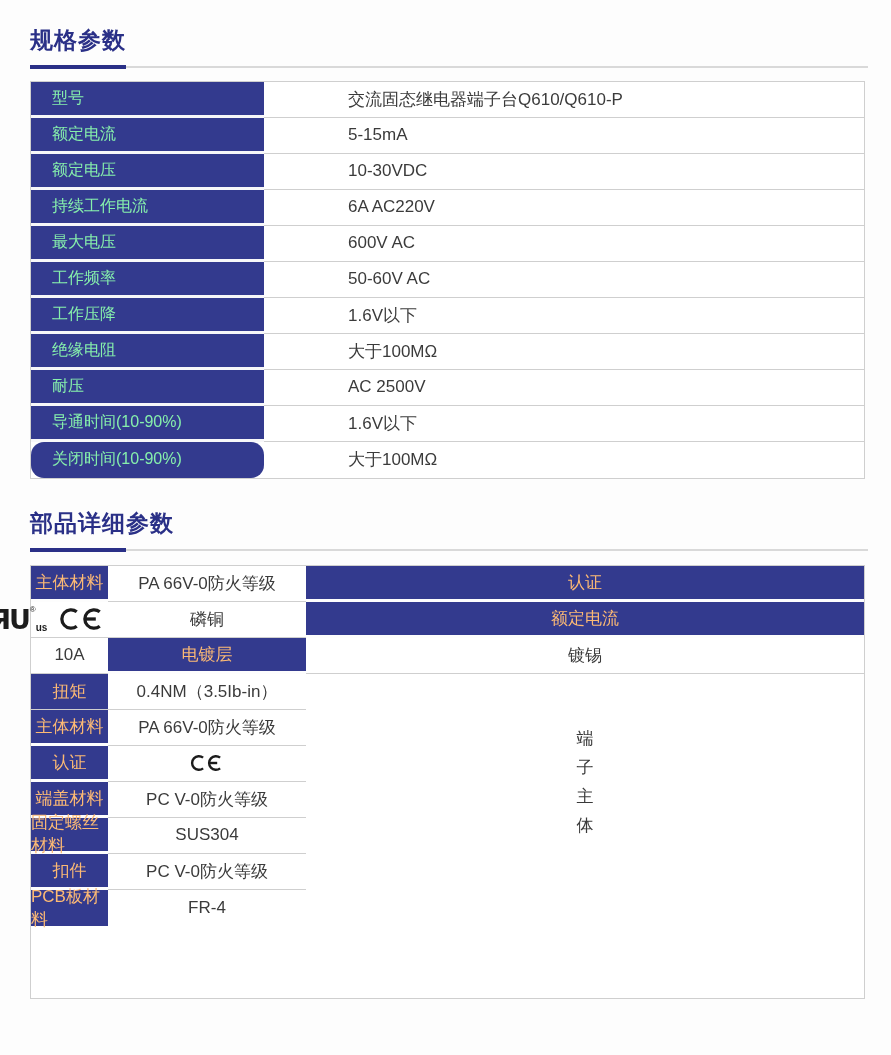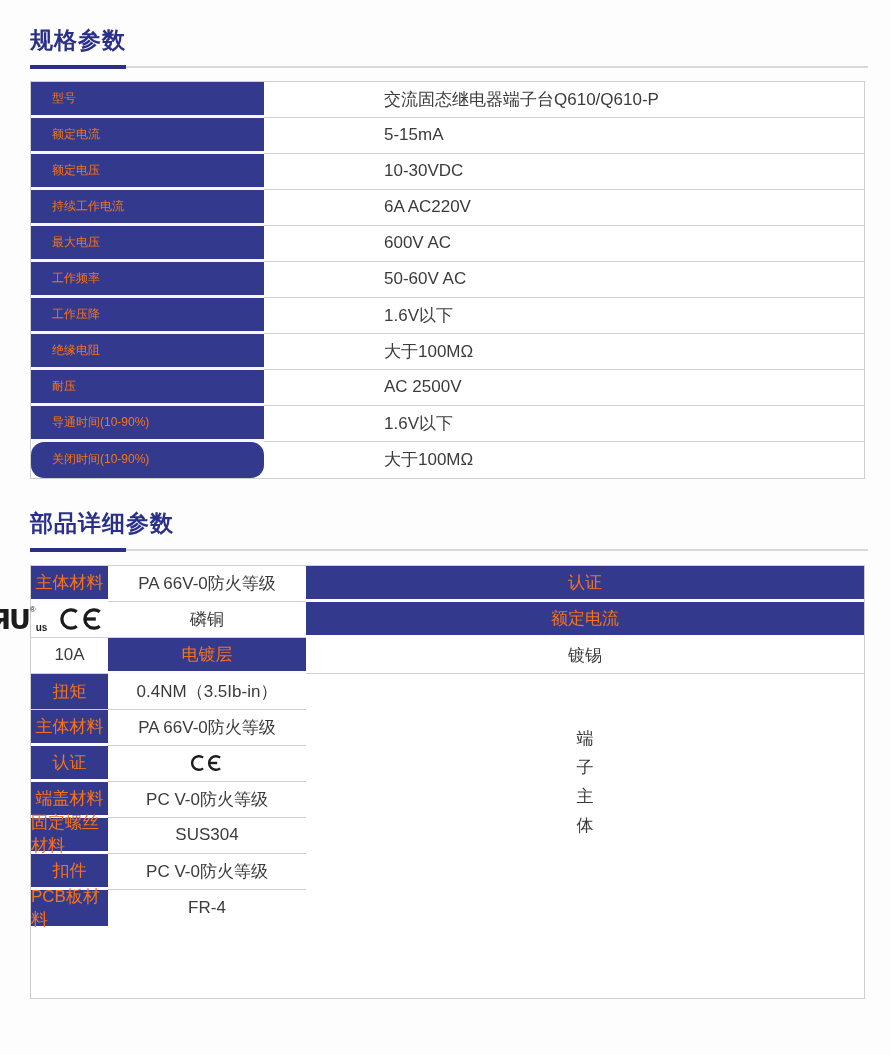--- a/index.html
+++ b/index.html
@@ -41,33 +41,33 @@
     margin-top: 13px;
     width: 835px;
     display: grid;
     grid-template-columns: 233px 1fr;
     grid-template-rows: repeat(11, 36px);
     border: 1px solid #cfcfcf;
     background: #ffffff;
   }
   .spec-label {
     background: #333a8e;
-    color: #f97316;
-    font-size: 12px;
+    color: #86efac;
+    font-size: 16px;
     display: flex;
     align-items: center;
     padding-left: 21px;
     border-bottom: 3px solid #f7f7f9;
   }
   .spec-value {
     font-size: 17px;
     color: #3b3b3b;
     display: flex;
     align-items: center;
-    padding-left: 120px;
+    padding-left: 84px;
     border-bottom: 1px solid #cfcfcf;
     background: #ffffff;
   }
   .spec-row-last .spec-label { border-bottom: none; border-radius: 13px; }
   .spec-row-last .spec-value { border-bottom: none; }
 
   
   .detail-table {
     margin-top: 14px;
     width: 835px;
@@ -88,21 +88,21 @@
   .vertical-text {
     width: 1.05em;
     font-size: 17px;
     color: #3a3a3a;
     line-height: 29px;
     text-align: center;
     word-break: break-all;
   }
   .detail-label {
     background: #333a8e;
-    color: #f97316;
+    color: #fdba74;
     font-size: 17px;
     display: flex;
     align-items: center;
     justify-content: center;
     border-bottom: 3px solid #fdfdfd;
   }
   .detail-value {
     font-size: 17px;
     color: #3b3b3b;
     display: flex;

